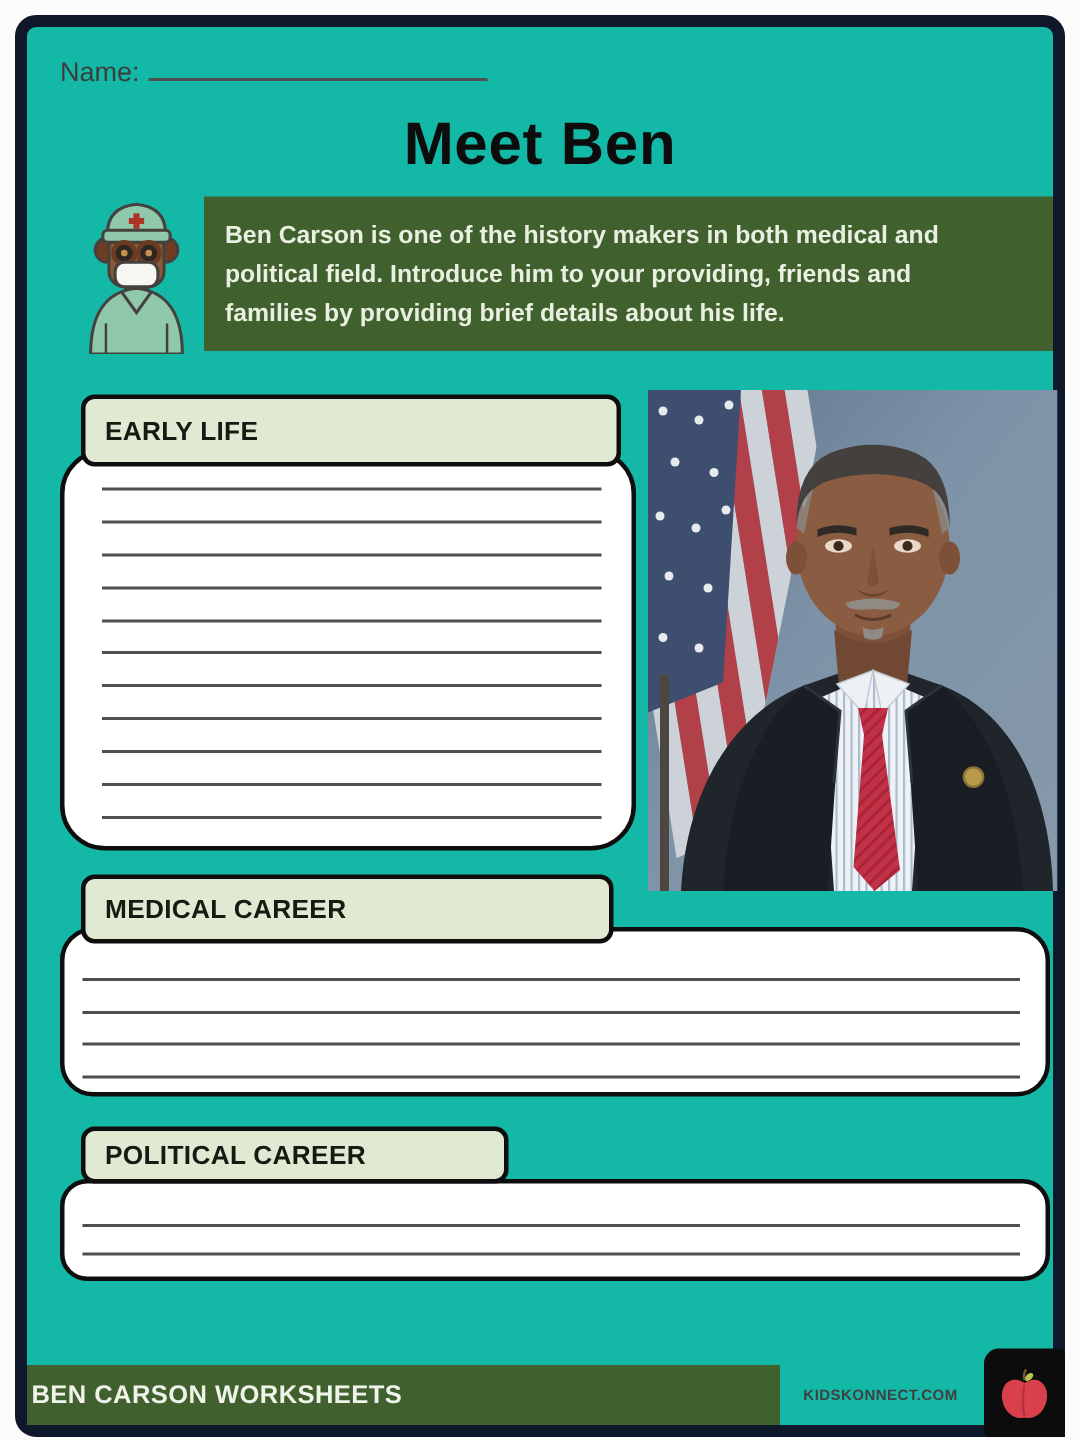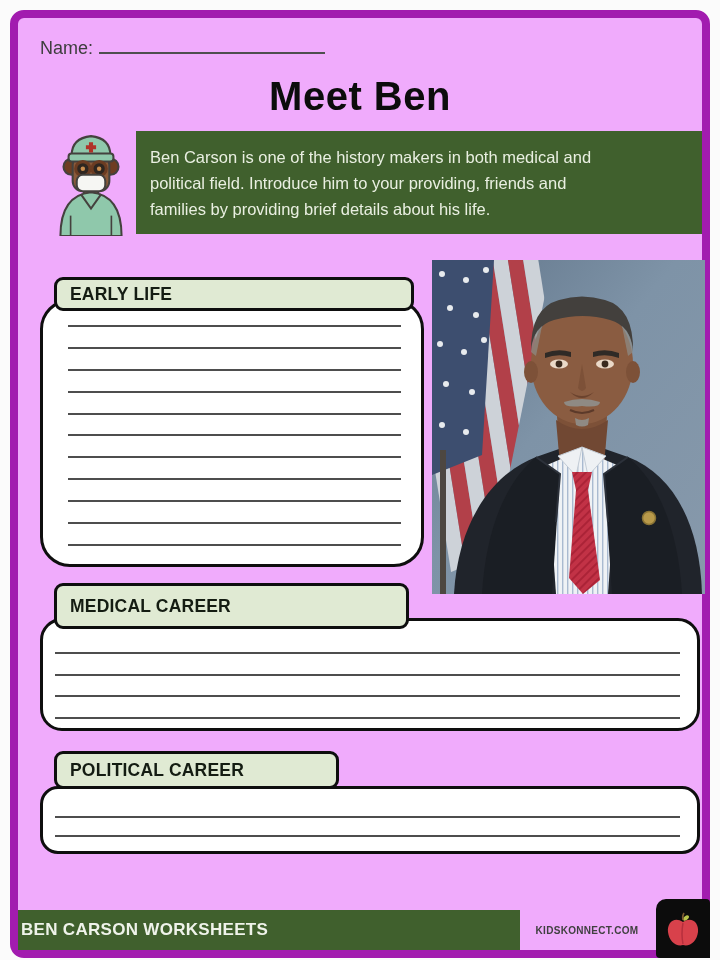--- a/index.html
+++ b/index.html
@@ -2,39 +2,39 @@
 <html><head>
 <meta charset="utf-8">
 <style>
   html,body{margin:0;padding:0;}
   body{
     width:720px;height:960px;position:relative;background:#fbfbfb;
     font-family:"Liberation Sans", sans-serif;overflow:hidden;
   }
   .page{
     position:absolute;left:10px;top:10px;width:700px;height:948px;
-    background:#f0abfc;border:8px solid #a21caf;border-radius:14px;box-sizing:border-box;
+    background:#14b8a6;border:8px solid #0f172a;border-radius:14px;box-sizing:border-box;
   }
   
   .name-row{position:absolute;left:22px;top:16px;font-size:18px;color:#3d3d3d;}
   .name-line{display:inline-block;width:226px;height:18px;border-bottom:2px solid #4f4f4f;margin-left:6px;}
   .title{position:absolute;left:0;top:56px;width:684px;text-align:center;
     font-size:40px;font-weight:bold;color:#0c0c0c;letter-spacing:0.5px;}
   
   .doc-icon{position:absolute;left:34px;top:112px;width:78px;height:106px;}
   
   .intro-box{position:absolute;left:118px;top:113px;width:566px;height:103px;
     background:#40602d;box-sizing:border-box;padding:13px 12px 0 14px;}
-  .intro-box div{font-size:16.5px;font-weight:normal;color:#e9efe1;line-height:26px;white-space:nowrap;}
+  .intro-box div{font-size:16.5px;font-weight:bold;color:#e9efe1;line-height:26px;white-space:nowrap;}
   
   .tab{position:absolute;background:#e0ead3;border:3px solid #0e0e0e;border-radius:9px;
     box-sizing:border-box;display:flex;align-items:center;padding-left:13px;
     font-size:17.5px;font-weight:bold;color:#141c12;letter-spacing:0.2px;z-index:3;}
   .sec-box{position:absolute;background:#fff;border:3px solid #0e0e0e;box-sizing:border-box;z-index:2;}
-  .tab-early{left:36px;top:245px;width:360px;height:34px;margin-top:14px;}
+  .tab-early{left:36px;top:245px;width:360px;height:48px;}
   .box-early{left:22px;top:281px;width:384px;height:268px;border-radius:30px;}
   .tab-medical{left:36px;top:565px;width:355px;height:46px;}
   .box-medical{left:22px;top:600px;width:660px;height:113px;border-radius:22px;}
   .tab-political{left:36px;top:733px;width:285px;height:38px;}
   .box-political{left:22px;top:768px;width:660px;height:68px;border-radius:18px;}
   .lines{position:absolute;display:flex;flex-direction:column;justify-content:space-between;}
   .lines-early{left:25px;right:20px;top:23px;bottom:18px;}
   .lines-medical{left:12px;right:17px;top:31px;bottom:9px;}
   .lines-political{left:12px;right:17px;top:27px;bottom:14px;}
   .write-line{height:0;border-bottom:2px solid #4e4e4e;}

